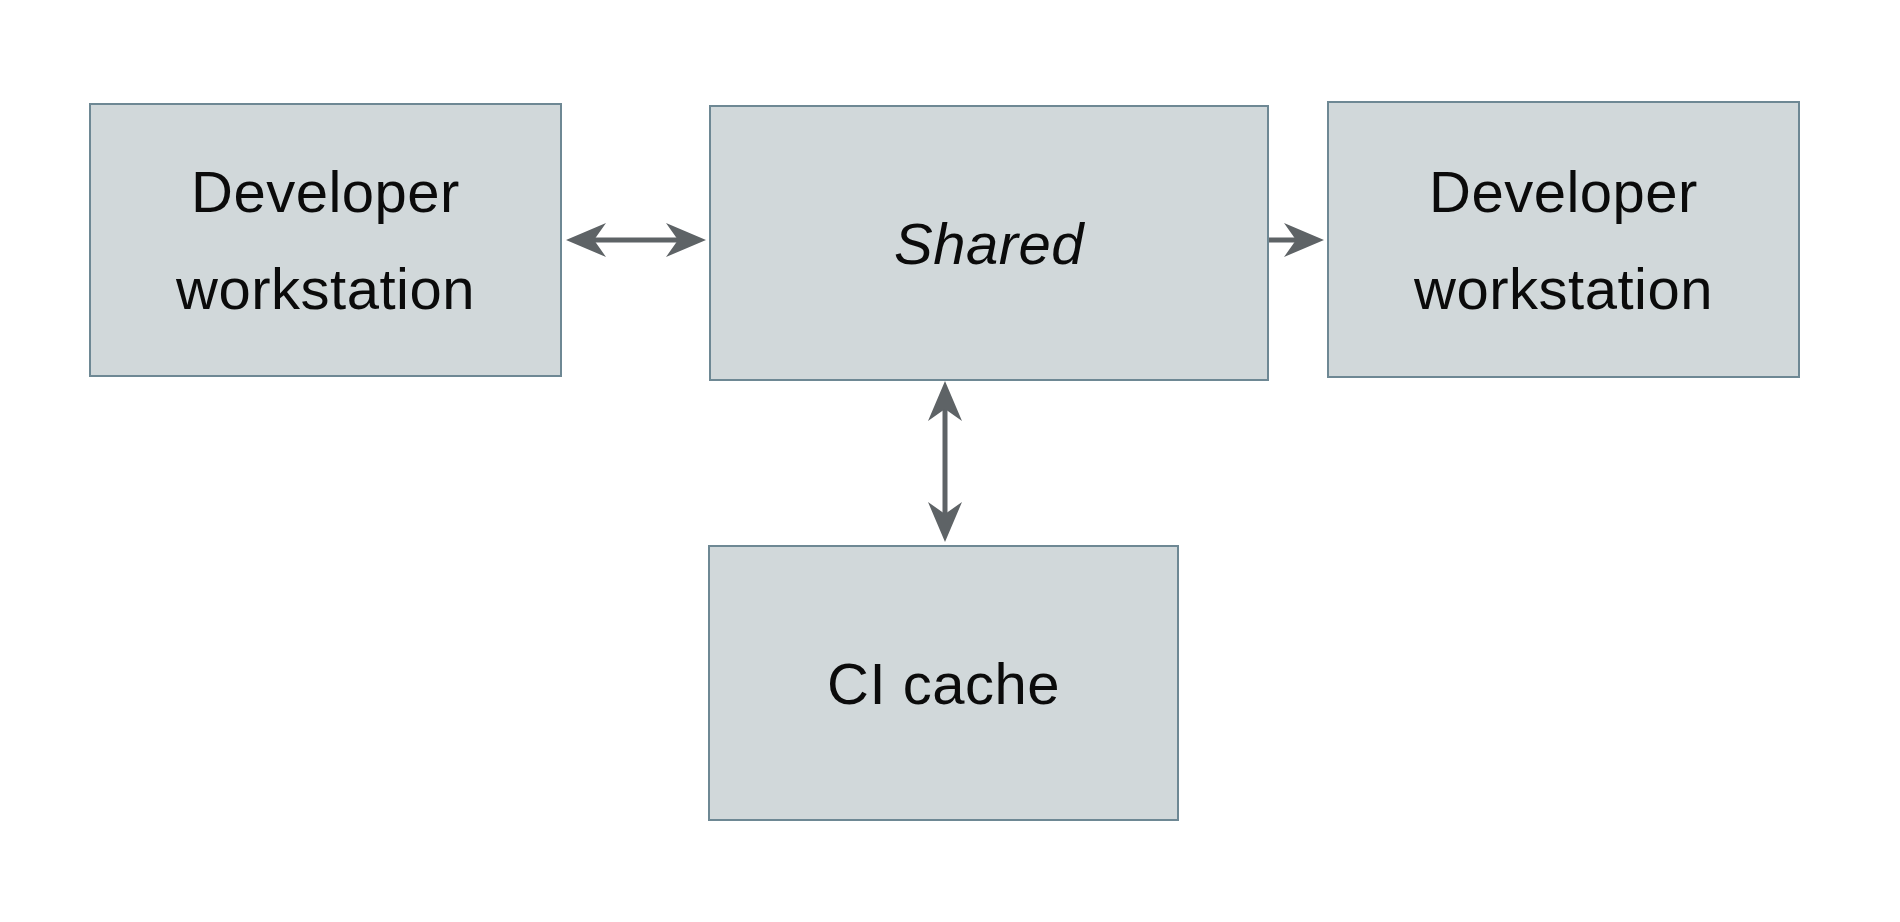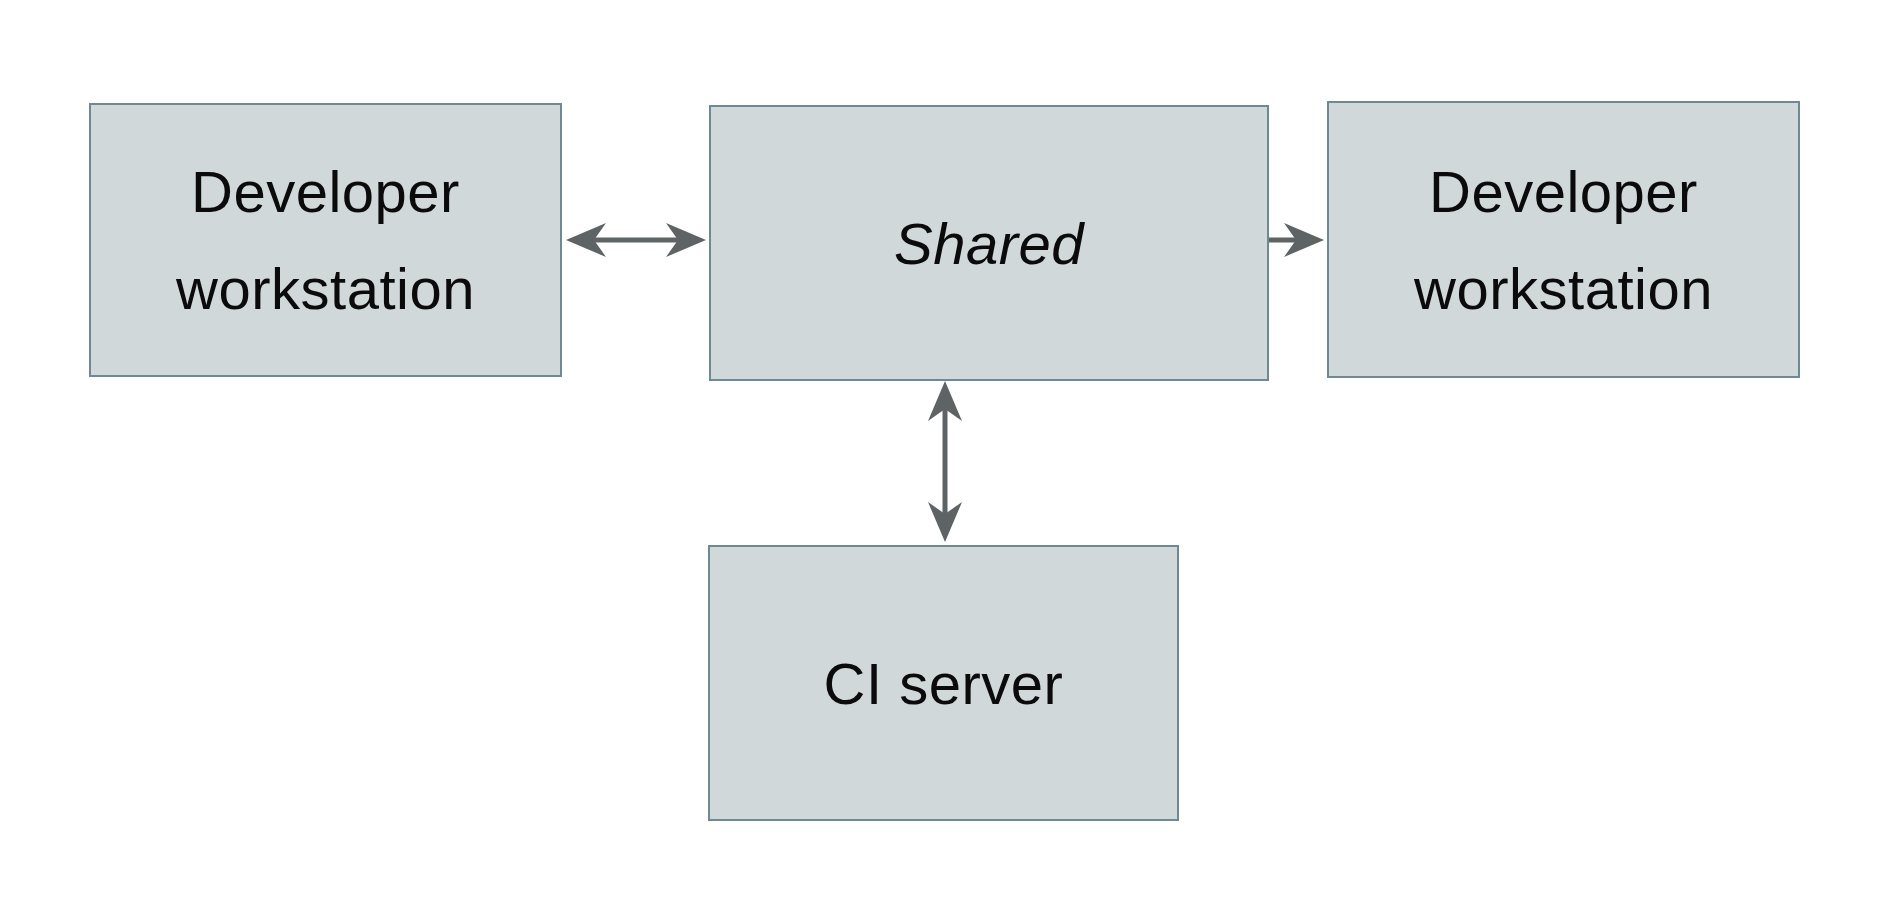--- a/index.html
+++ b/index.html
@@ -90,16 +90,16 @@
   <div class="node node-cache">
     <span class="line">Shared</span>
   </div>
 
   <div class="node node-dev-right">
     <span class="line">Developer</span>
     <span class="line">workstation</span>
   </div>
 
   <div class="node node-ci">
-    <span class="line">CI server</span>
+    <span class="line">CI cache</span>
   </div>
 
 </div>
 
 </body></html>

